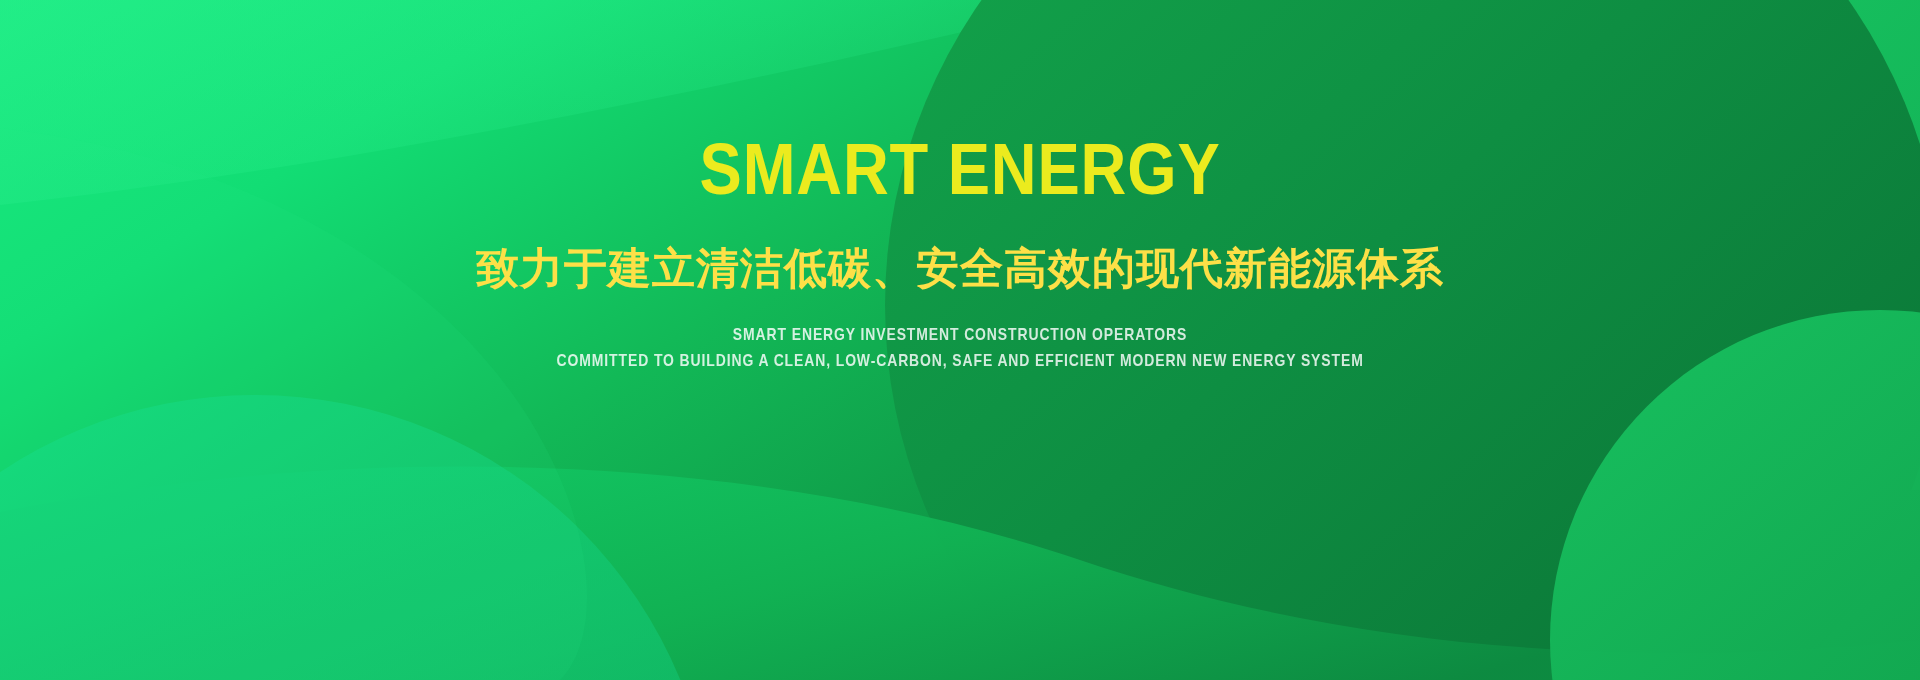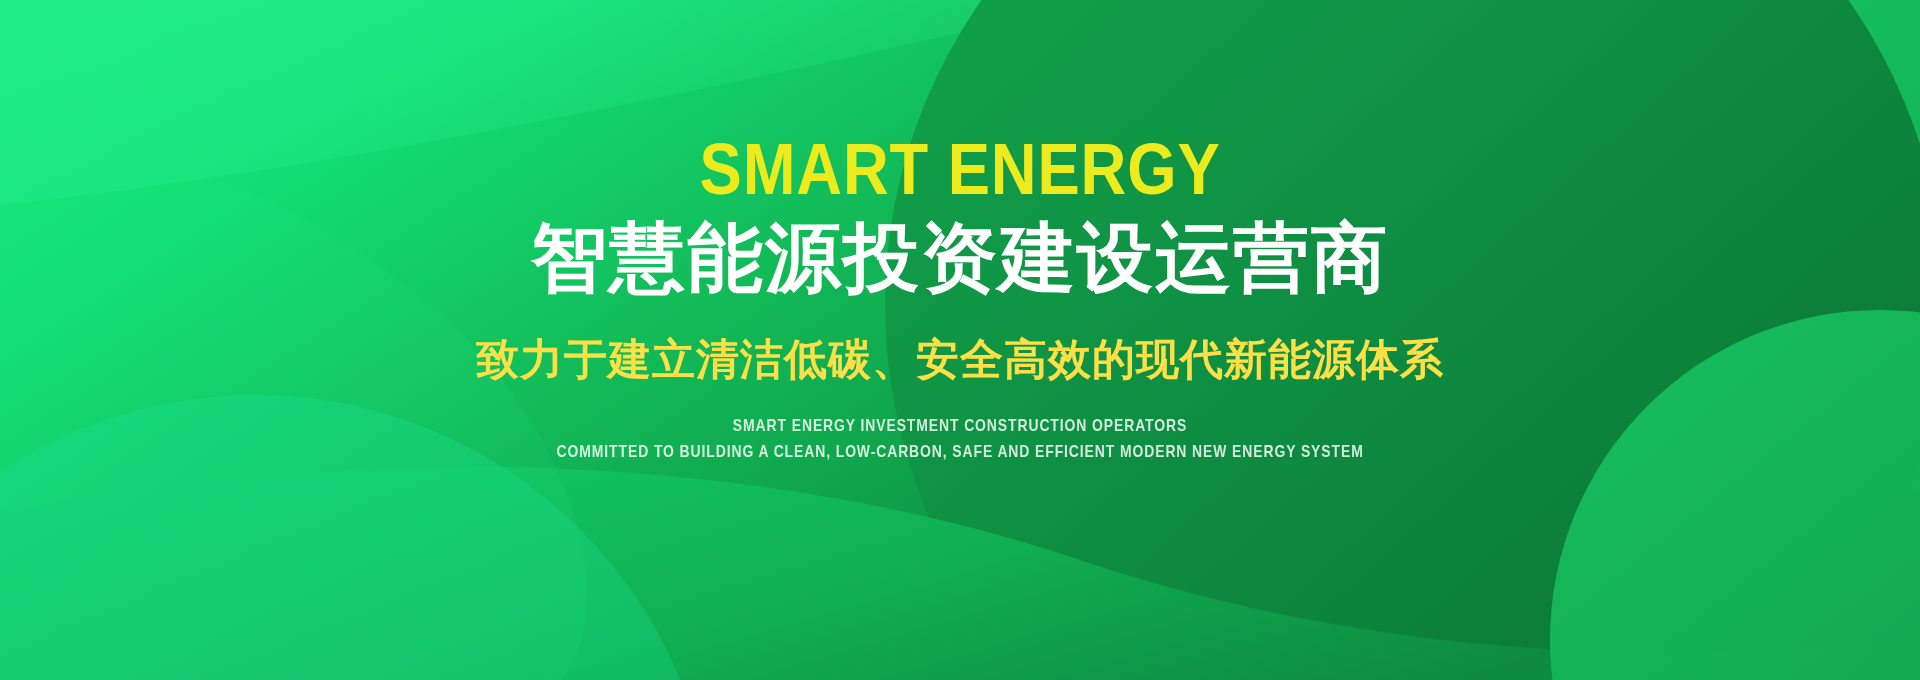--- a/index.html
+++ b/index.html
@@ -134,21 +134,20 @@
 
     <circle cx="255" cy="855" r="460" fill="url(#gTealB)" opacity="0.55"></circle>
 
     <path d="M0,128 C200,150 420,245 530,420 C600,535 600,640 560,680 L0,680 Z" fill="#2bef8e" opacity="0.10"></path>
   </svg>
 
   <div id="content">
 
     <div class="title-en">SMART ENERGY</div>
 
-    <div class="title-cn">智慧能源投资建设运营商</div>
 
     <div class="subtitle-cn">致力于建立清洁低碳、安全高效的现代新能源体系</div>
 
     <div class="caption caption-1">SMART ENERGY INVESTMENT CONSTRUCTION OPERATORS</div>
 
     <div class="caption caption-2">COMMITTED TO BUILDING A CLEAN, LOW-CARBON, SAFE AND EFFICIENT MODERN NEW ENERGY SYSTEM</div>
 
   </div>
 </div>
 

